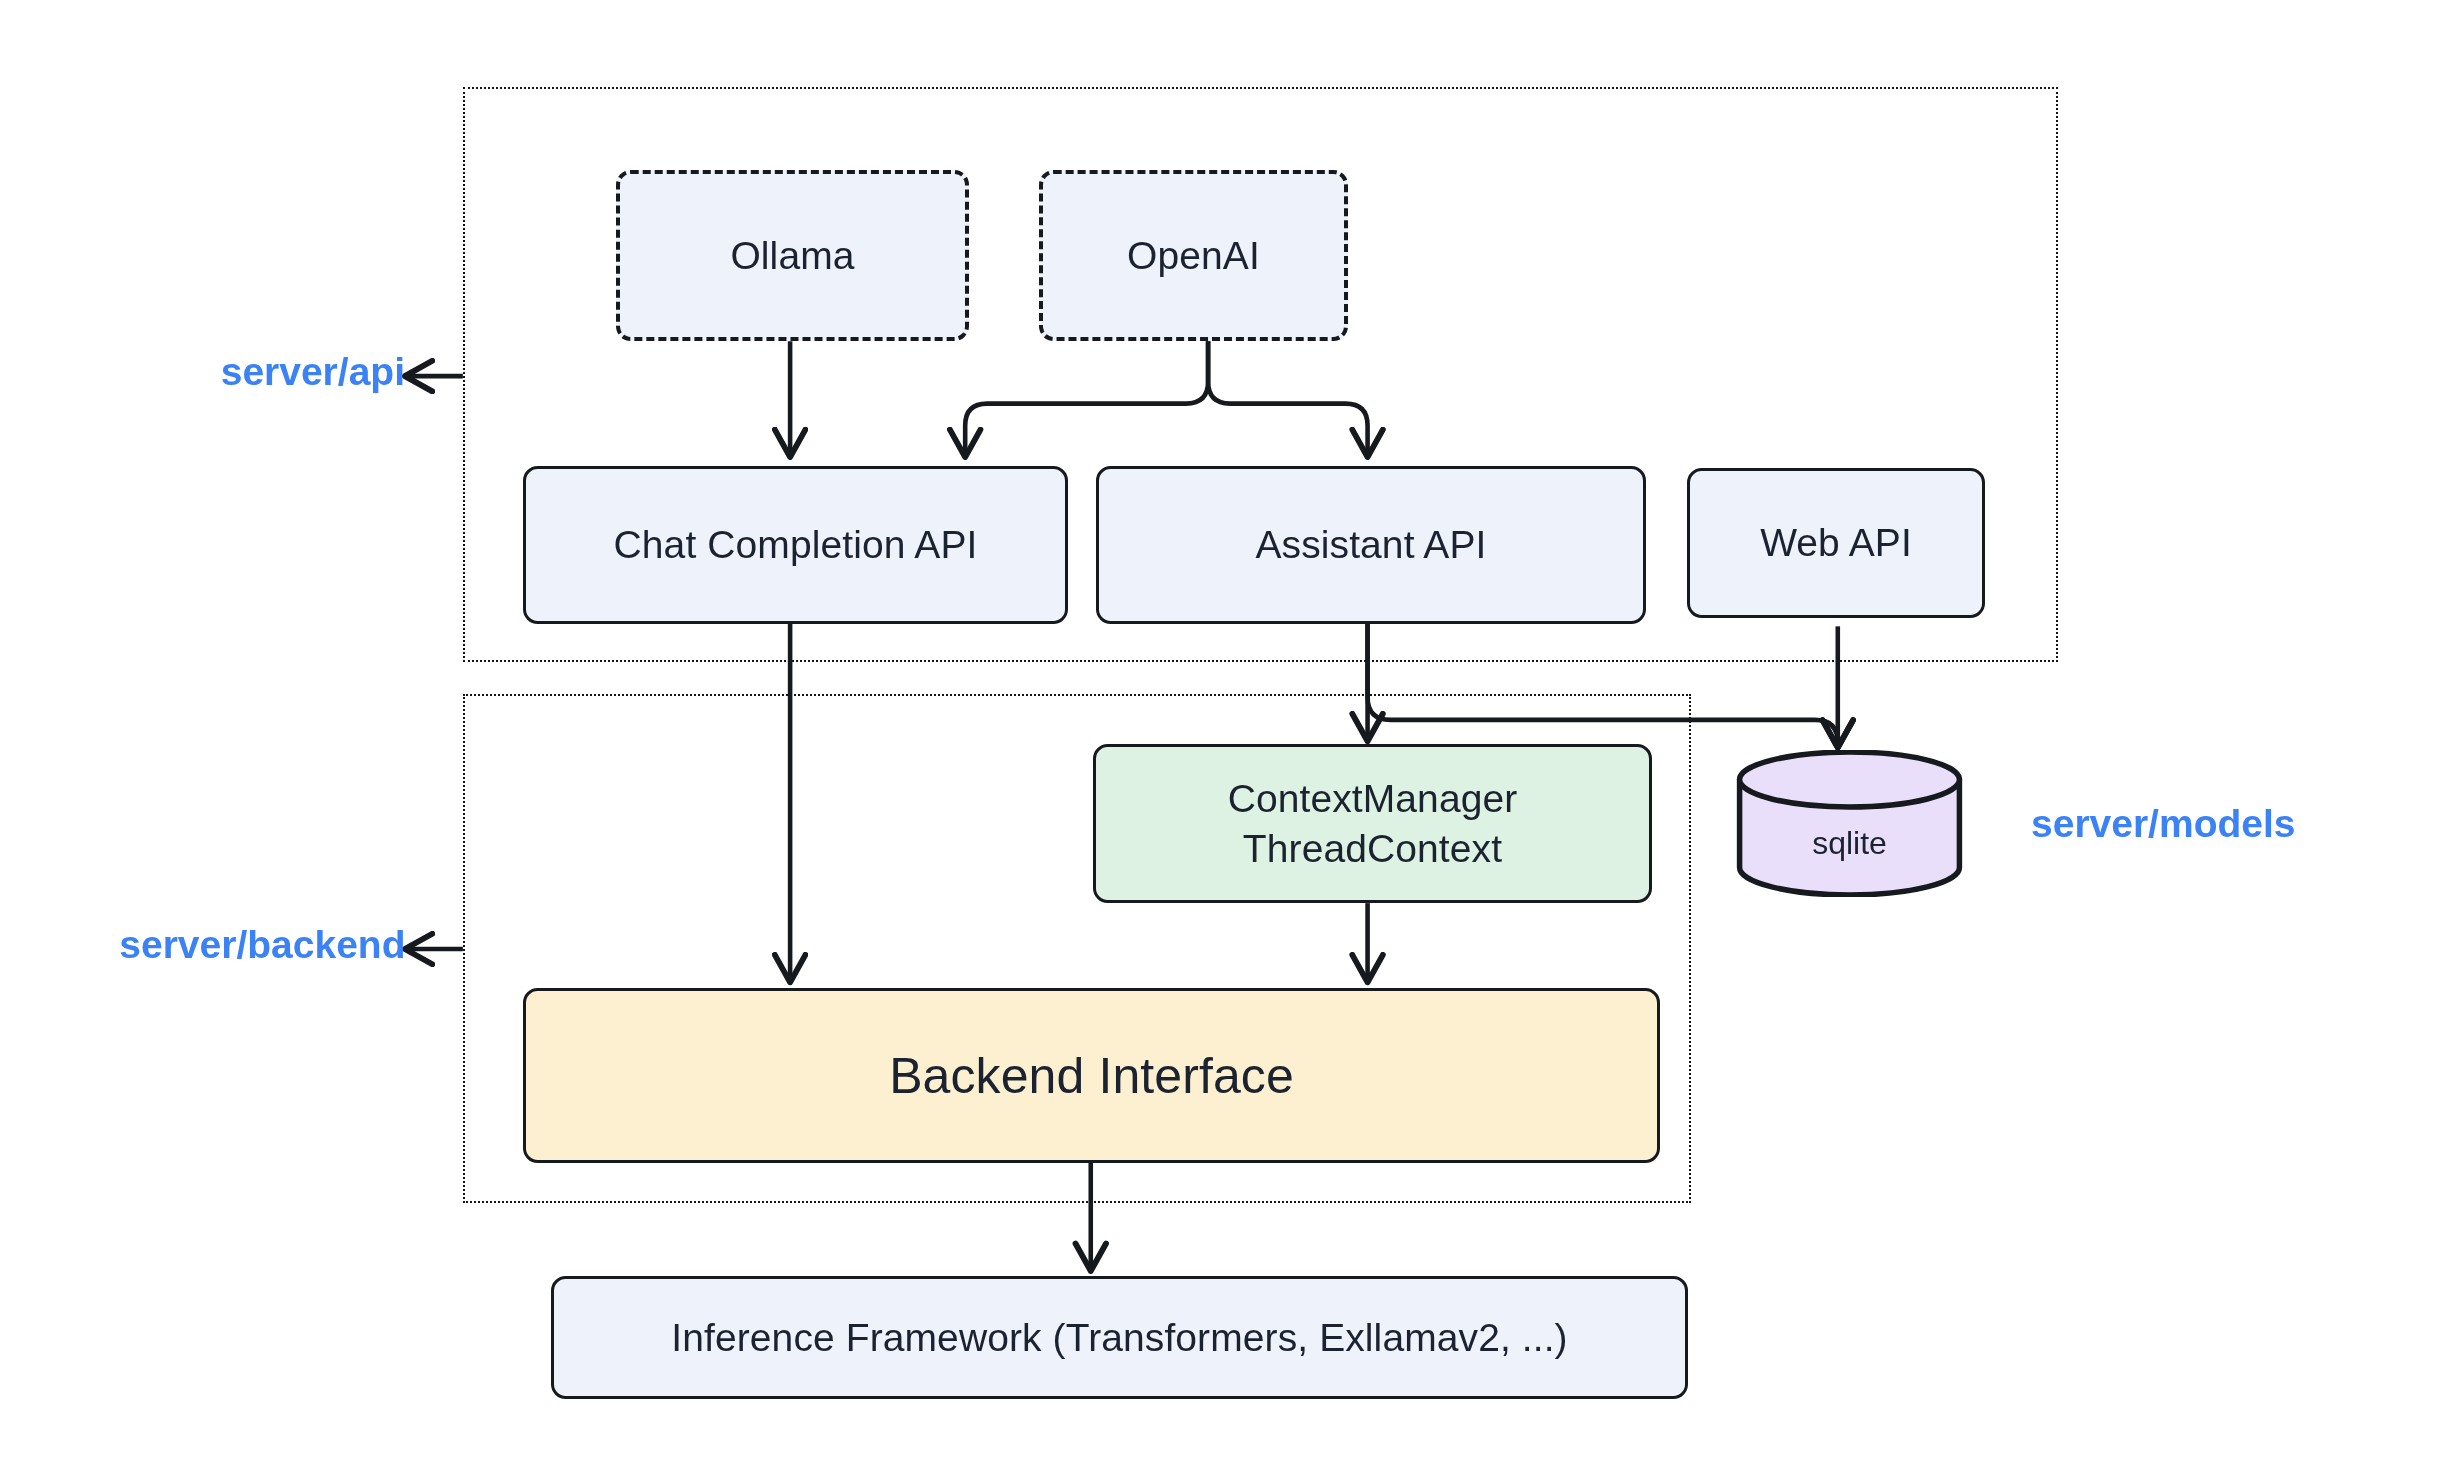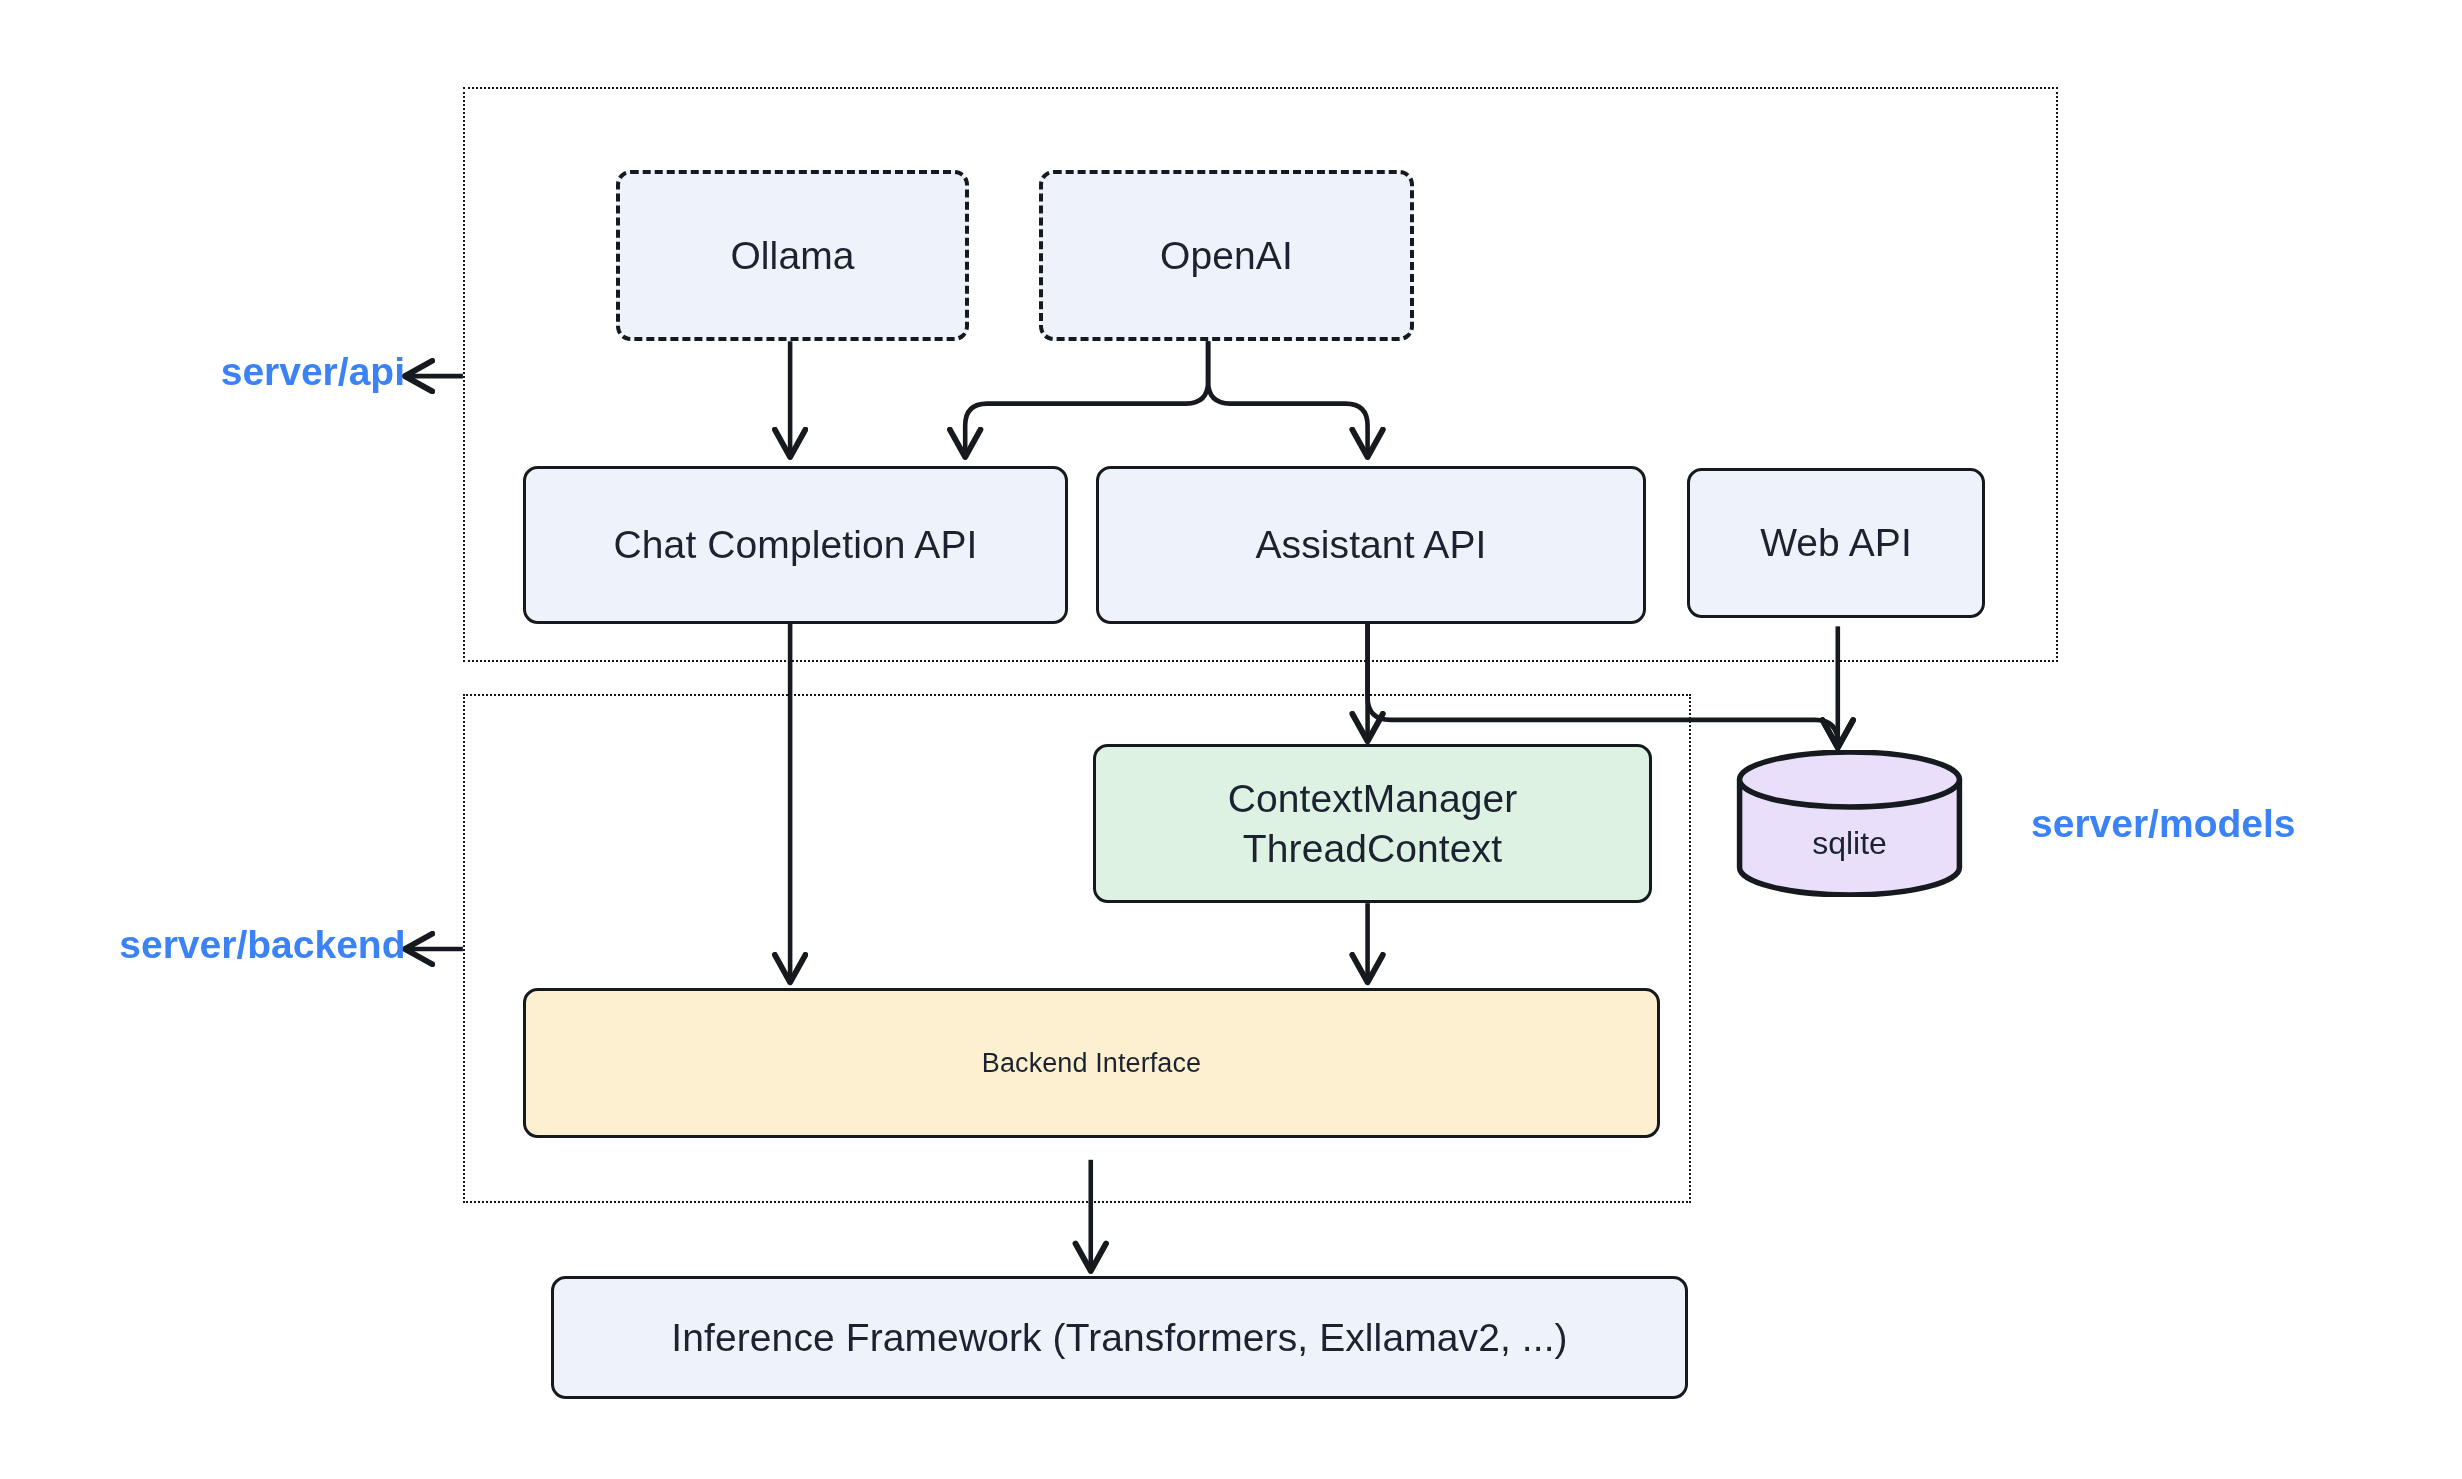--- a/index.html
+++ b/index.html
@@ -143,21 +143,21 @@
 
       <path stroke-width="5" d="M 505 410 L 445 410" marker-end="url(#arrow-left)"></path>
       <path stroke-width="5" d="M 505 1035 L 445 1035" marker-end="url(#arrow-left)"></path>
     </g>
   </svg>
 
   <div class="node node-dashed" style="left:616px; top:170px; width:353px; height:171px; font-size:39px;">
     <span class="node-label">Ollama</span>
   </div>
 
-  <div class="node node-dashed" style="left:1039px; top:170px; width:375px; height:171px; font-size:39px;">
+  <div class="node node-dashed" style="left:1039px; top:170px; width:309px; height:171px; font-size:39px;">
     <span class="node-label">OpenAI</span>
   </div>
 
   <div class="node node-solid" style="left:523px; top:466px; width:545px; height:158px; font-size:39px;">
     <span class="node-label">Chat Completion API</span>
   </div>
 
   <div class="node node-solid" style="left:1096px; top:466px; width:550px; height:158px; font-size:39px;">
     <span class="node-label">Assistant API</span>
   </div>
@@ -172,21 +172,21 @@
   </div>
 
   <div class="cylinder" style="left:1735px; top:750px; width:229px; height:147px;">
     <svg class="cyl-svg" width="229" height="147" viewBox="0 0 250 160" xmlns="http://www.w3.org/2000/svg">
       <path d="M 5 32 L 5 128 A 120 30 0 0 0 245 128 L 245 32 Z" fill="#e9dffb" stroke="#16191d" stroke-width="6" stroke-linejoin="round"></path>
       <ellipse cx="125" cy="32" rx="120" ry="30" fill="#e9dffb" stroke="#16191d" stroke-width="6"></ellipse>
     </svg>
     <span class="cyl-label" style="top:75px; font-size:32px;">sqlite</span>
   </div>
 
-  <div class="node node-yellow" style="left:523px; top:988px; width:1137px; height:150px; font-size:27px;">
+  <div class="node node-yellow" style="left:523px; top:988px; width:1137px; height:175px; font-size:50px;">
     <span class="node-label">Backend Interface</span>
   </div>
 
   <div class="node node-solid" style="left:523px; top:1276px; width:1137px; height:123px; font-size:39px;margin-left:28px;">
     <span class="node-label">Inference Framework (Transformers, Exllamav2, ...)</span>
   </div>
 
   <div class="annotation right-align" style="left:55px; top:350px; width:350px; font-size:39px;">
     <span>server/api</span>
   </div>

